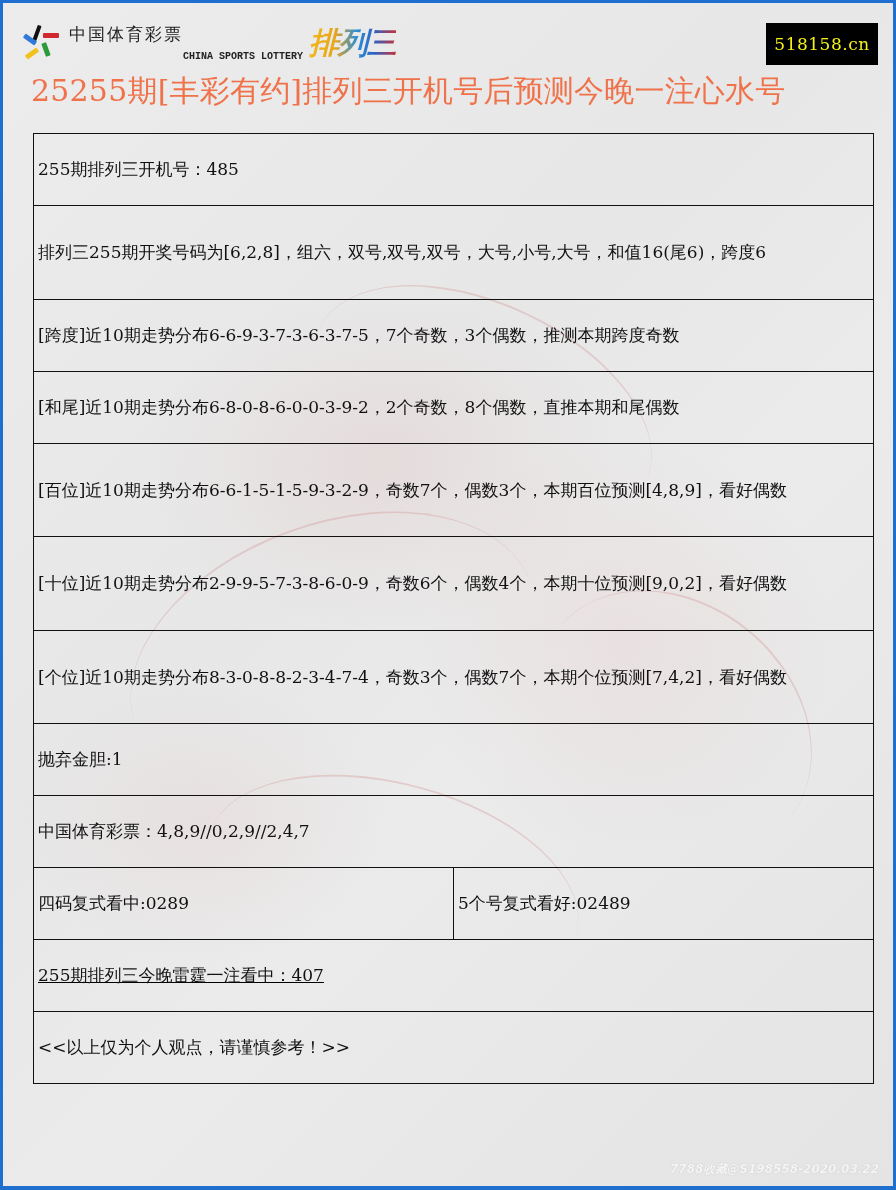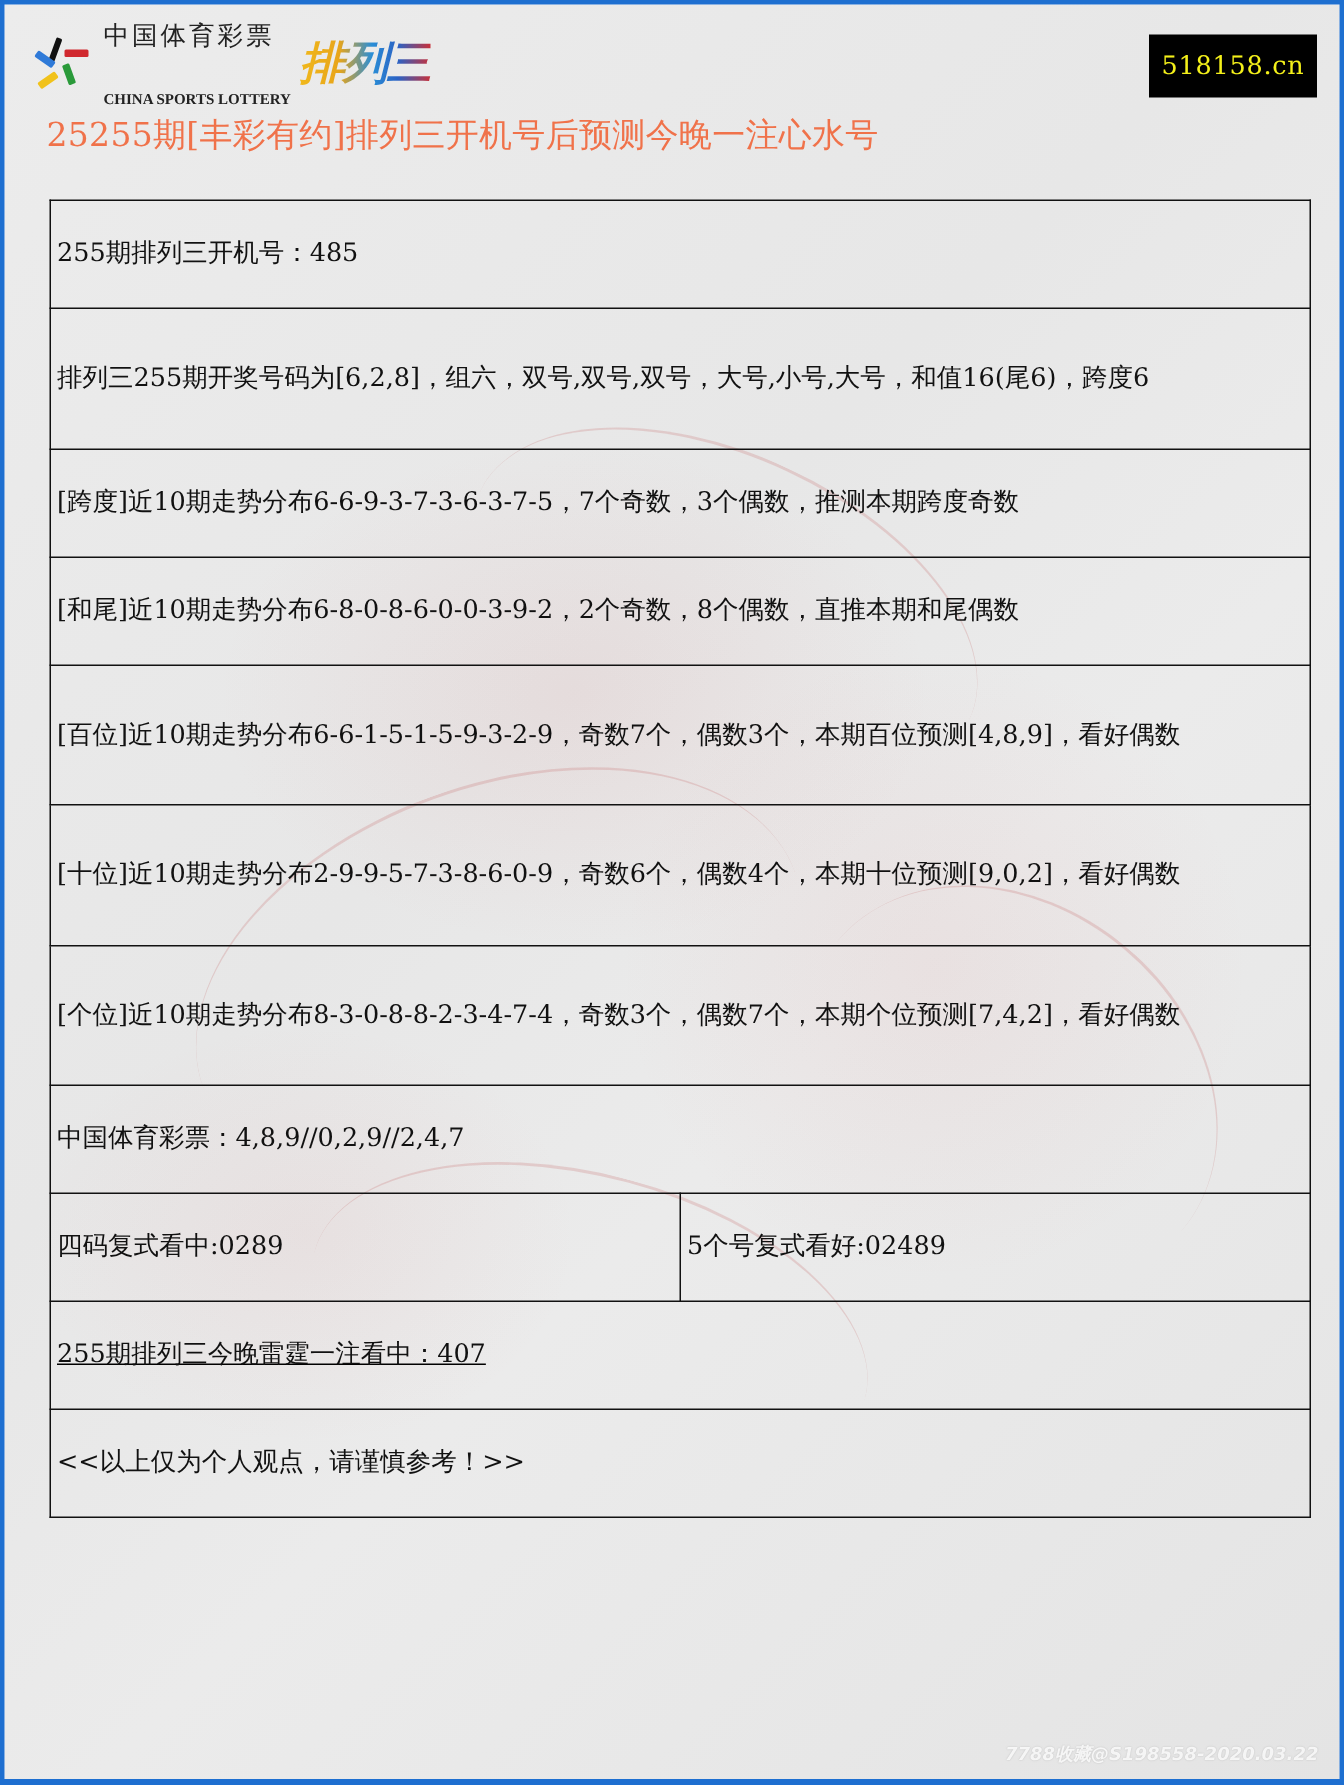--- a/index.html
+++ b/index.html
@@ -20,38 +20,38 @@
   }
   .deco-line {
     position: absolute; border-top: 2px solid rgba(200,110,110,0.25);
     border-radius: 50%;
   }
   .logo {
     position: absolute; left: 18px; top: 20px; height: 40px; display: flex; align-items: center;
   }
   .logo-mark { position: relative; width: 42px; height: 40px; }
   .logo-mark span { position: absolute; display: block; height: 5px; border-radius: 1px; }
-  .logo-text { margin-left: 6px; display: flex; flex-direction: column; }
+  .logo-text { margin-left: 6px; display: flex; flex-direction: row; }
   .logo-cn { font-family: "DejaVu Sans", sans-serif; font-size: 17px; color: #222; letter-spacing: 2px; line-height: 20px; }
-  .logo-en { font-family: Liberation Serif, serif; font-size: 10px; font-weight: bold; color: #222; line-height: 12px; margin-top: 27px; }
+  .logo-en { font-family: Liberation Mono, monospace; font-size: 10px; font-weight: bold; color: #222; line-height: 12px; margin-top: 27px; }
   .logo-pls {
     margin-left: 6px; font-family: "DejaVu Sans", sans-serif; font-weight: bold; font-style: italic;
     font-size: 30px; letter-spacing: -1px; line-height: 36px;
     background: linear-gradient(90deg, #f0b81c 0%, #e8a51a 30%, #2a8ed6 55%, #2b62c4 75%, #c8313a 100%);
     -webkit-background-clip: text; background-clip: text; color: transparent;
   }
   .site-badge {
     position: absolute; left: 763px; top: 20px; width: 112px; height: 42px;
     background: #000; color: #f4f01a; font-family: "DejaVu Serif", serif; font-size: 17px;
     display: flex; align-items: center; justify-content: center; letter-spacing: 0.5px;
   }
   .page-title {
     position: absolute; left: 28px; top: 68px; width: 850px;
     font-family: "DejaVu Serif", "Liberation Serif", serif;
-    color: #f0724a; font-size: 22px; line-height: 40px; white-space: nowrap; letter-spacing: 0.2px;
+    color: #f0724a; font-size: 30px; line-height: 40px; white-space: nowrap; letter-spacing: 0.2px;
   }
   .tbl {
     position: absolute; left: 30px; top: 130px; width: 841px;
     border-collapse: collapse;
   }
   .tbl td {
     border: 1.5px solid #111; padding: 0 4px;
     font-family: "DejaVu Serif", "Liberation Serif", serif; font-size: 17px; color: #111;
     line-height: 23px; background: transparent;
   }
@@ -109,20 +109,23 @@
     <tr style="height:93px;">
       <td colspan="2" class="l">[百位]近10期走势分布6-6-1-5-1-5-9-3-2-9，奇数7个，偶数3个，本期百位预测[4,8,9]，看好偶数</td>
     </tr>
     <tr style="height:94px;">
       <td colspan="2" class="l">[十位]近10期走势分布2-9-9-5-7-3-8-6-0-9，奇数6个，偶数4个，本期十位预测[9,0,2]，看好偶数</td>
     </tr>
     <tr style="height:93px;">
       <td colspan="2" class="l">[个位]近10期走势分布8-3-0-8-8-2-3-4-7-4，奇数3个，偶数7个，本期个位预测[7,4,2]，看好偶数</td>
     </tr>
     <tr style="height:72px;">
+      <td colspan="2" class="c">抛弃金胆:1</td>
+    </tr>
+    <tr style="height:72px;">
       <td colspan="2" class="c">中国体育彩票：4,8,9//0,2,9//2,4,7</td>
     </tr>
     <tr style="height:72px;">
       <td class="c" style="width:411px;">四码复式看中:0289</td>
       <td class="c">5个号复式看好:02489</td>
     </tr>
     <tr style="height:72px;text-decoration:underline;">
       <td colspan="2" class="c">255期排列三今晚雷霆一注看中：407</td>
     </tr>
     <tr style="height:72px;">

